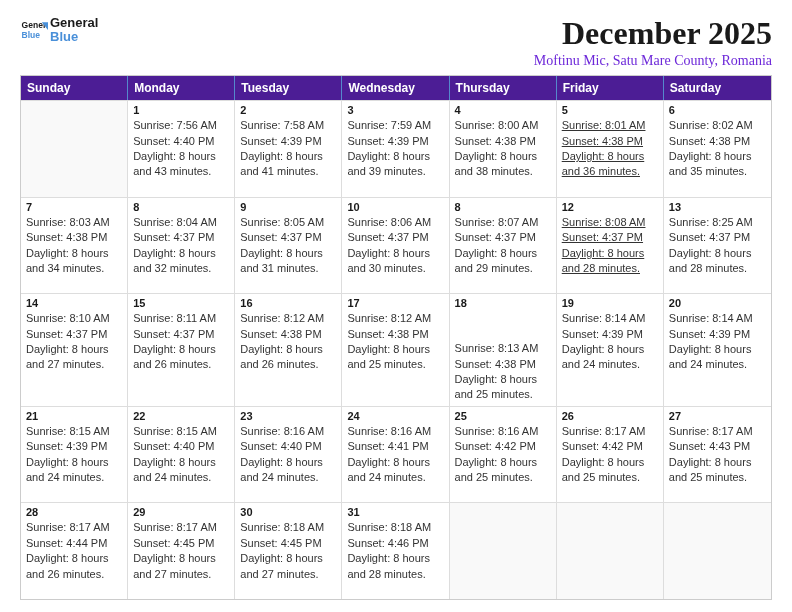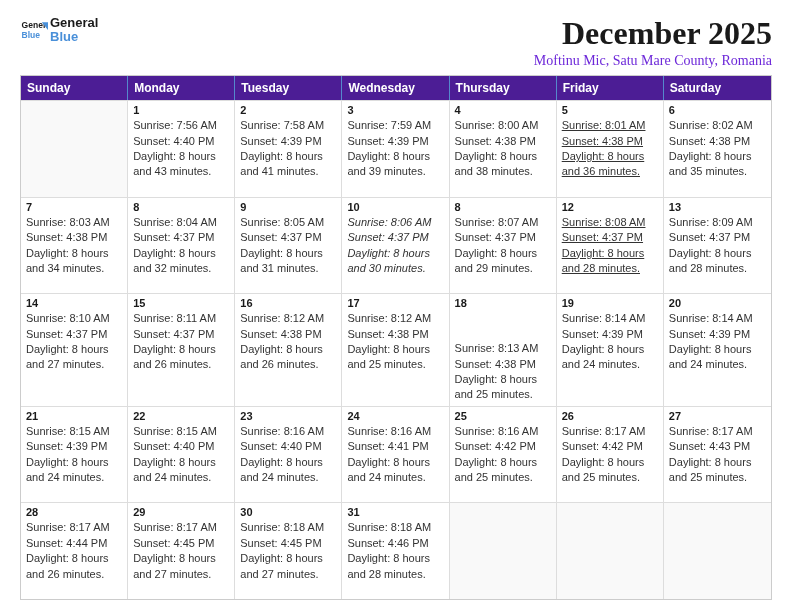--- a/index.html
+++ b/index.html
@@ -197,42 +197,42 @@
           </div>
           <div class="cal-cell">
             <div class="day-num">9</div>
             <div class="day-info" style="white-space: pre-line;">Sunrise: 8:05 AM
 Sunset: 4:37 PM
 Daylight: 8 hours
 and 31 minutes.</div>
           </div>
           <div class="cal-cell">
             <div class="day-num">10</div>
-            <div class="day-info" style="white-space: pre-line; font-style: italic;">Sunrise: 8:06 AM
+            <div class="day-info" style="white-space: pre-line;">Sunrise: 8:06 AM
 Sunset: 4:37 PM
 Daylight: 8 hours
 and 30 minutes.</div>
           </div>
           <div class="cal-cell">
             <div class="day-num">8</div>
             <div class="day-info" style="white-space: pre-line;">Sunrise: 8:07 AM
 Sunset: 4:37 PM
 Daylight: 8 hours
 and 29 minutes.</div>
           </div>
           <div class="cal-cell">
             <div class="day-num">12</div>
             <div class="day-info" style="white-space: pre-line; text-decoration: underline;">Sunrise: 8:08 AM
 Sunset: 4:37 PM
 Daylight: 8 hours
 and 28 minutes.</div>
           </div>
           <div class="cal-cell">
             <div class="day-num">13</div>
-            <div class="day-info" style="white-space: pre-line;">Sunrise: 8:09 AM
+            <div class="day-info" style="white-space: pre-line;">Sunrise: 8:25 AM
 Sunset: 4:37 PM
 Daylight: 8 hours
 and 28 minutes.</div>
           </div>
         </div>
         <div class="cal-week">
           <div class="cal-cell">
             <div class="day-num">14</div>
             <div class="day-info" style="white-space: pre-line;">Sunrise: 8:10 AM
 Sunset: 4:37 PM

